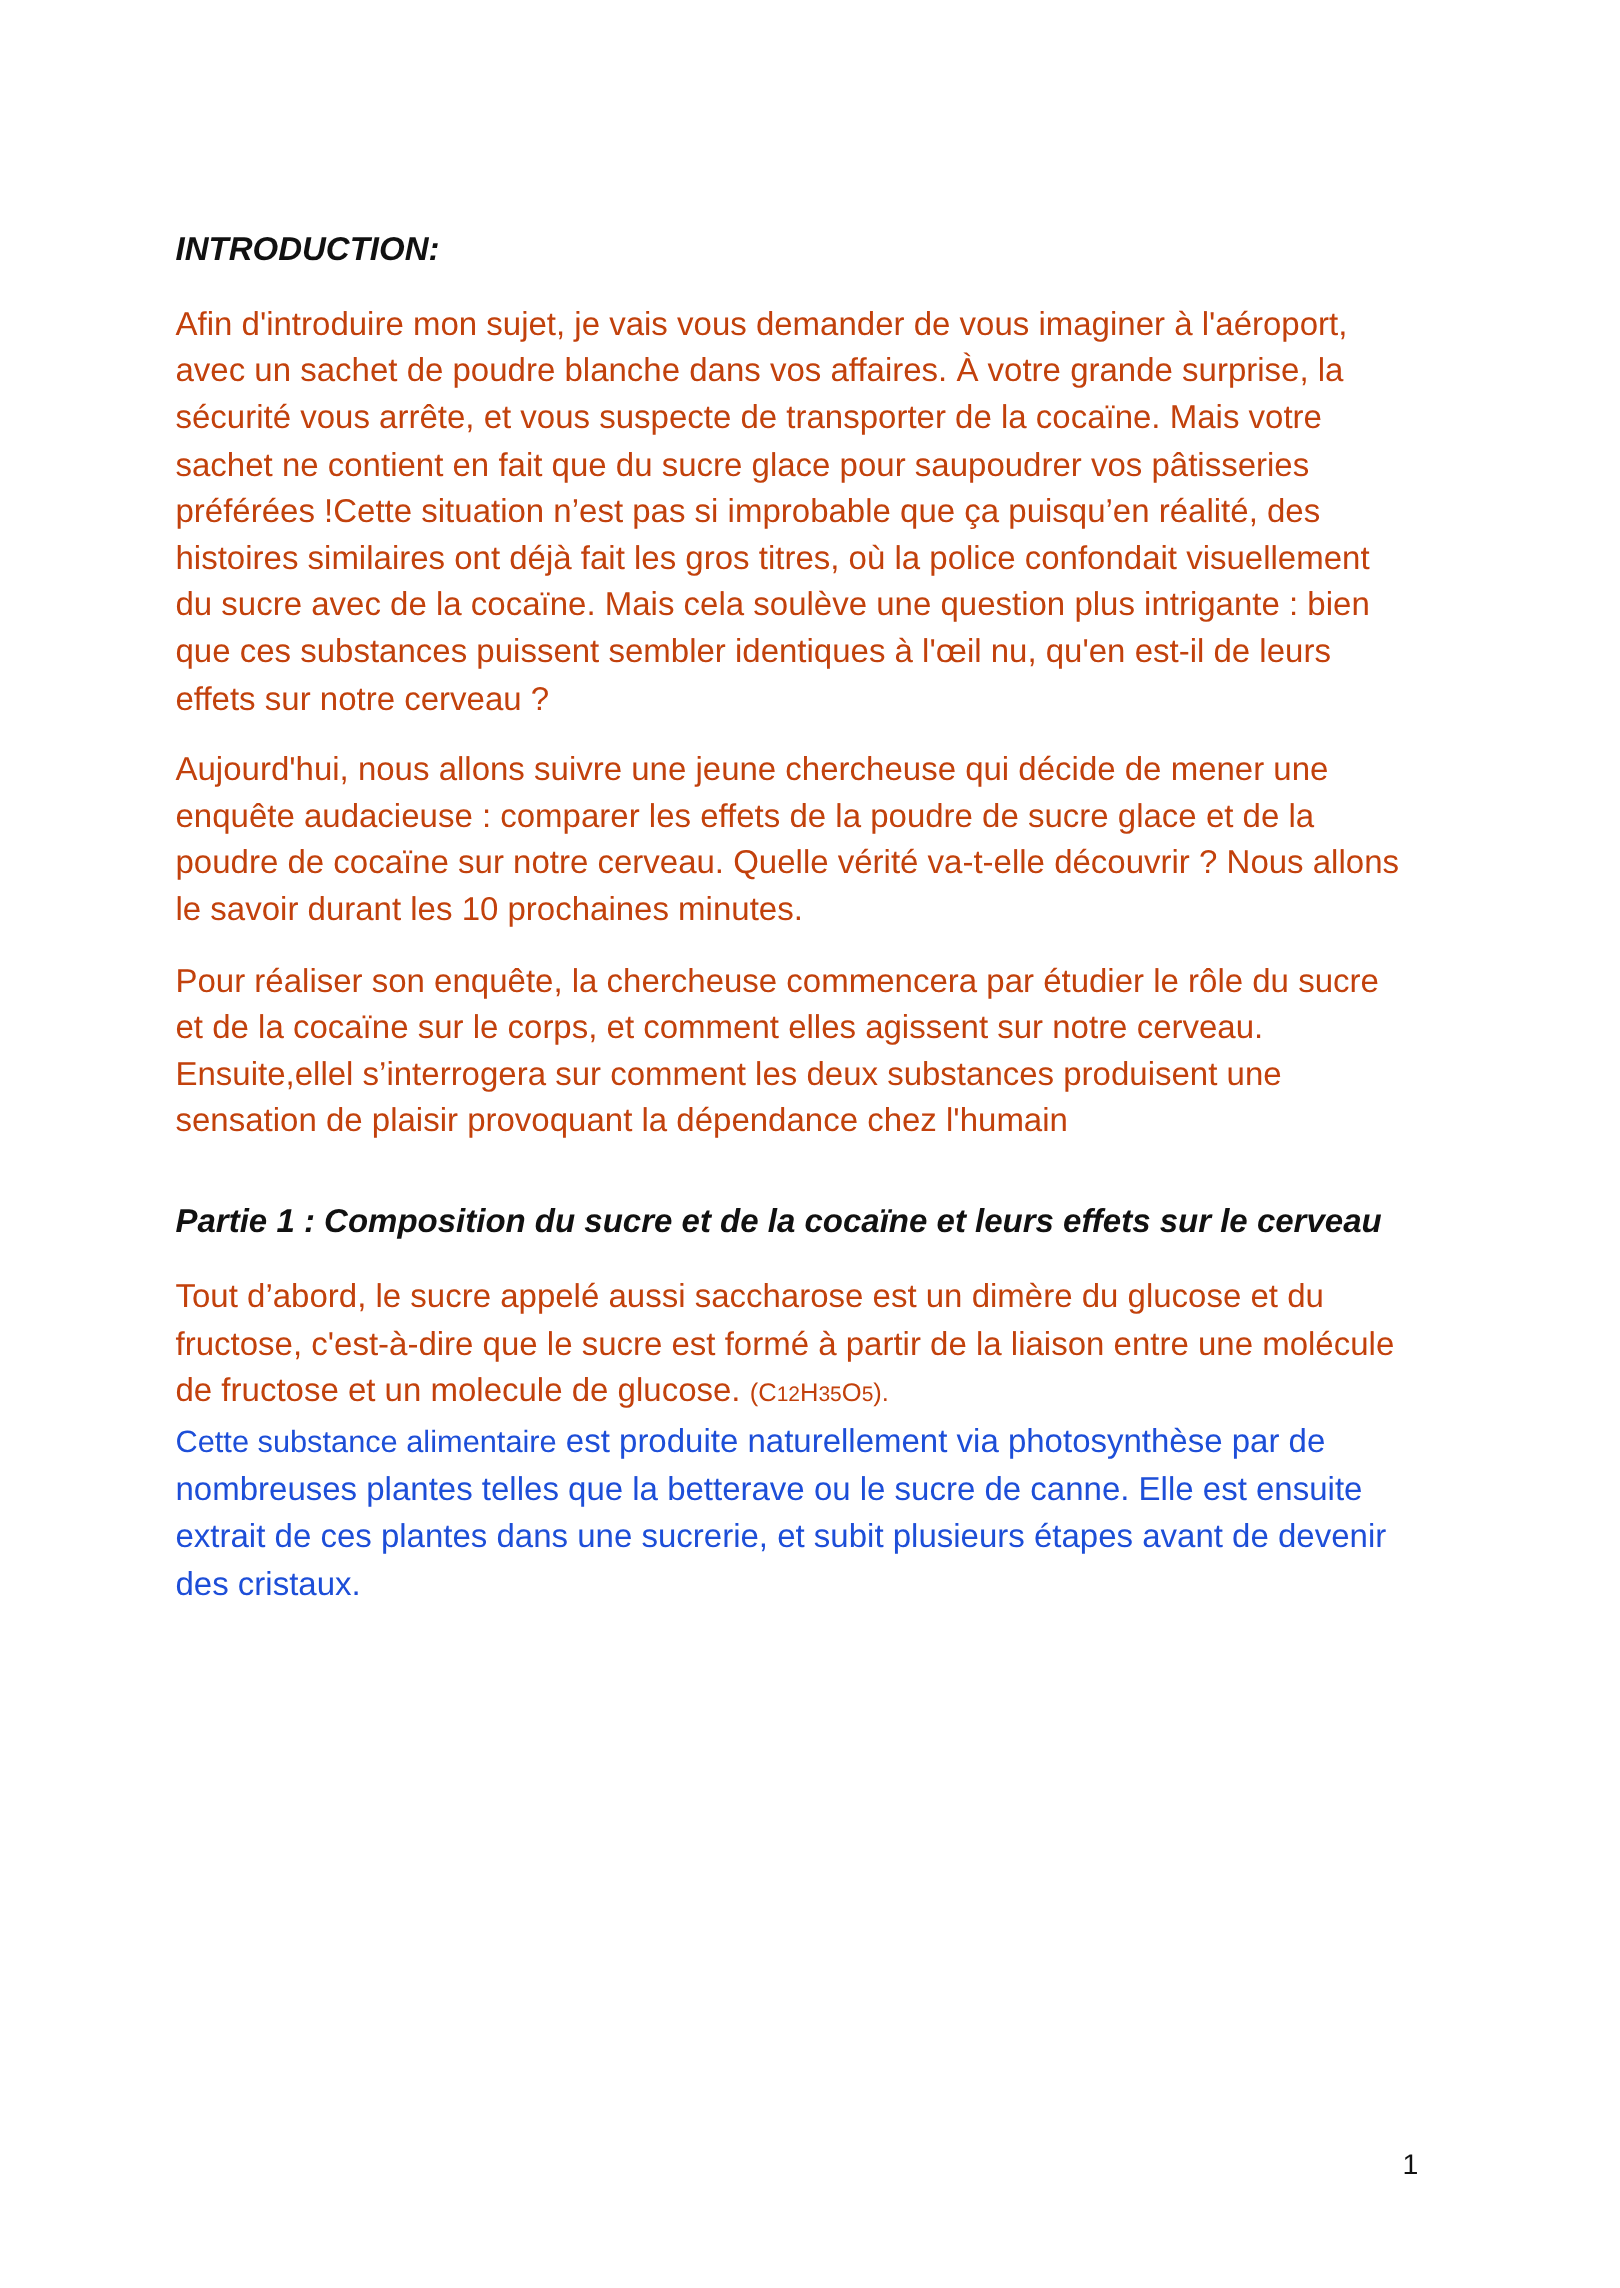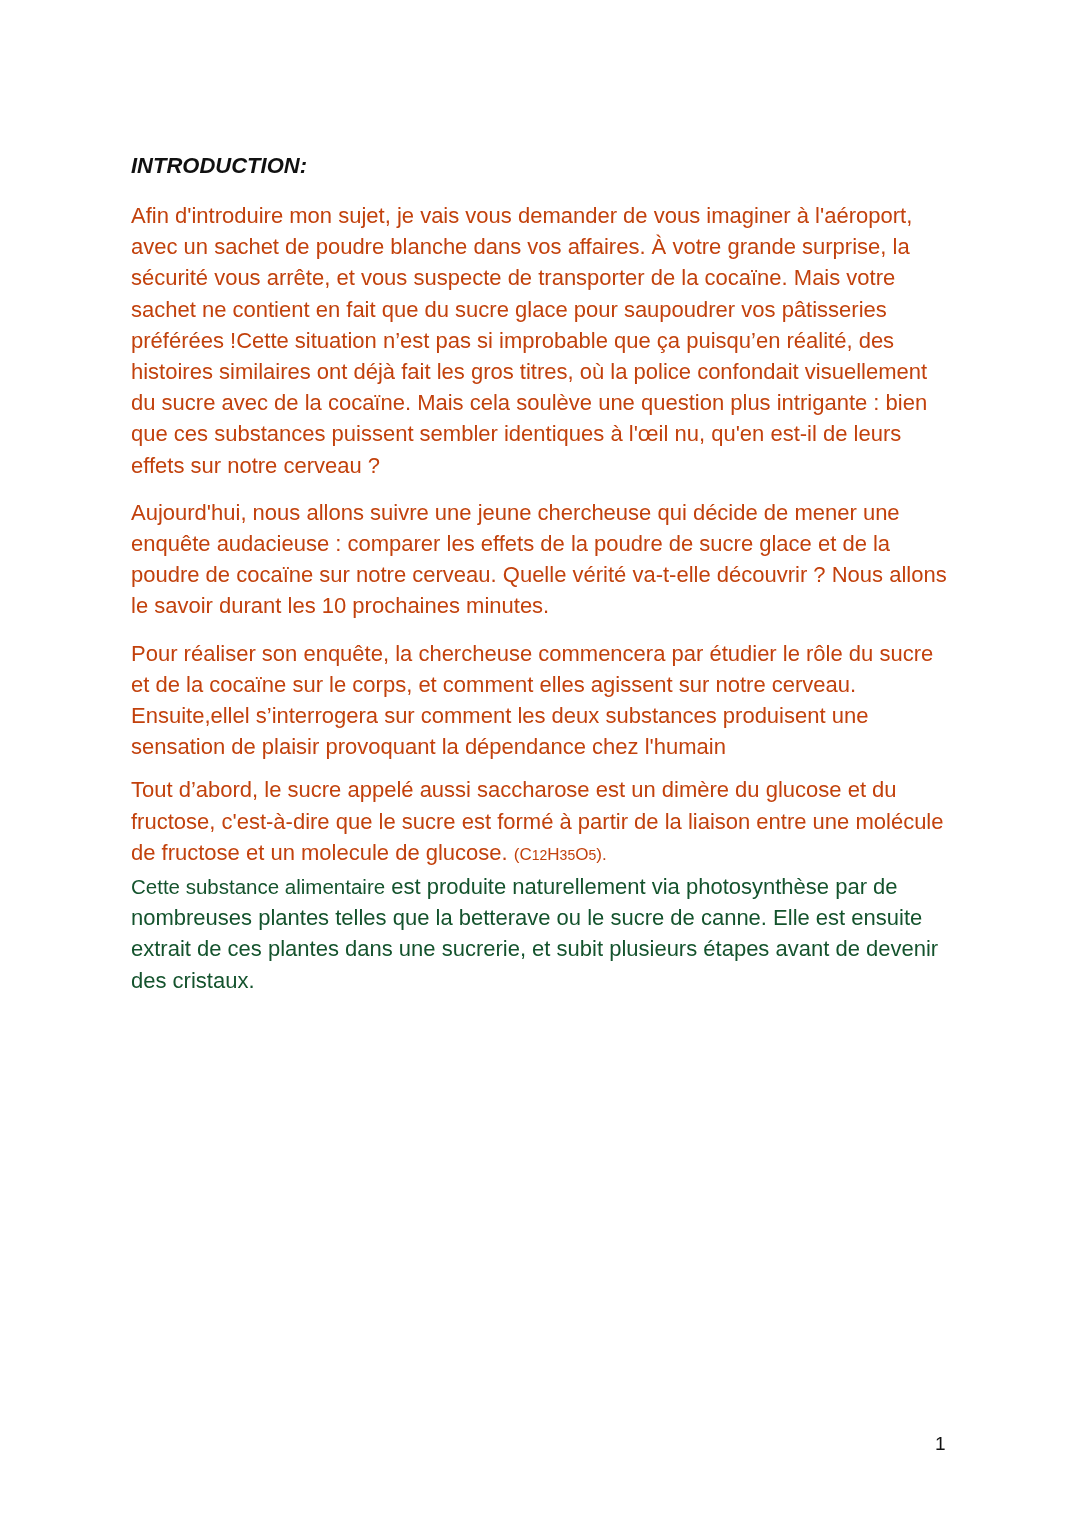--- a/index.html
+++ b/index.html
@@ -10,40 +10,40 @@
     body {
       width: 1080px;
       height: 1525px;
       position: relative;
       overflow: hidden;
       font-family: "Liberation Sans", sans-serif;
       color: #111111;
     }
     .page {
       position: absolute;
-      left: 131px;
+      left: 117px;
       top: 150px;
       width: 820px;
     }
     .heading {
       font-weight: bold;
       font-style: italic;
       font-size: 22px;
       line-height: 31px;
       margin: 0 0 19px 0;
       color: #111111;
     }
     .para {
       font-size: 22px;
       line-height: 31.2px;
       margin: 0 0 16px 0;
       color: #c2410c;
     }
     .para.gray {
-      color: #14532d;
+      color: #1d4ed8;
       margin: 0;
     }
     .para.tight { margin: 0; }
     .para .small-start {
       font-size: 20.5px;
     }
     .formula {
       font-size: 17px;
     }
     .formula sub {
@@ -62,22 +62,23 @@
     }
   </style>
 </head>
 <body>
 
 <div class="page">
   <h1 class="heading">INTRODUCTION:</h1>
 
   <p class="para">Afin d'introduire mon sujet, je vais vous demander de vous imaginer à l'aéroport, avec un sachet de poudre blanche dans vos affaires. À votre grande surprise, la sécurité vous arrête, et vous suspecte de transporter de la cocaïne. Mais votre sachet ne contient en fait que du sucre glace pour saupoudrer vos pâtisseries préférées !Cette situation n’est pas si improbable que ça puisqu’en  réalité, des histoires similaires ont déjà fait les gros titres, où la police confondait visuellement du sucre avec de la cocaïne. Mais cela soulève une question plus intrigante : bien que ces substances puissent sembler identiques à l'œil nu, qu'en est-il de leurs effets sur notre cerveau ?</p>
   <p class="para">Aujourd'hui, nous allons suivre une jeune chercheuse qui décide de mener une enquête audacieuse : comparer les effets de la poudre de sucre glace et de la poudre de cocaïne sur notre cerveau. Quelle vérité va-t-elle découvrir ? Nous allons le savoir durant les 10 prochaines minutes.</p>
-  <p class="para" style="margin-bottom:12px">Pour réaliser son enquête, la chercheuse commencera par étudier le rôle du sucre et de la cocaïne sur le corps, et comment elles agissent sur notre cerveau. Ensuite,ellel s’interrogera sur comment les deux substances produisent une sensation de plaisir provoquant la dépendance chez l'humain</p>
+  <p class="para" style="margin-bottom:36px">Pour réaliser son enquête, la chercheuse commencera par étudier le rôle du sucre et de la cocaïne sur le corps, et comment elles agissent sur notre cerveau. Ensuite,ellel s’interrogera sur comment les deux substances produisent une sensation de plaisir provoquant la dépendance chez l'humain</p>
 
+  <h2 class="heading section2">Partie 1 : Composition du sucre et de la cocaïne et leurs effets sur le cerveau</h2>
 
   <p class="para tight"><span>Tout d’abord, le sucre appelé aussi saccharose est un dimère du glucose et du fructose, c'est-à-dire que le sucre est formé à partir de la liaison entre une molécule de fructose et un molecule de glucose. </span><span class="formula"><span>(</span><span>C</span><sub>12</sub><span>H</span><sub>35</sub><span>O</span><sub>5</sub><span>).</span></span></p>
 
   <p class="para gray"><span class="small-start">Cette substance alimentaire</span><span> est produite naturellement via photosynthèse par de nombreuses plantes telles que la betterave ou le sucre de canne. Elle  est ensuite extrait de ces plantes dans une sucrerie, et subit plusieurs étapes avant de devenir des cristaux.</span></p>
 
 
 </div>
 
 <div class="page-number">1</div>
 

